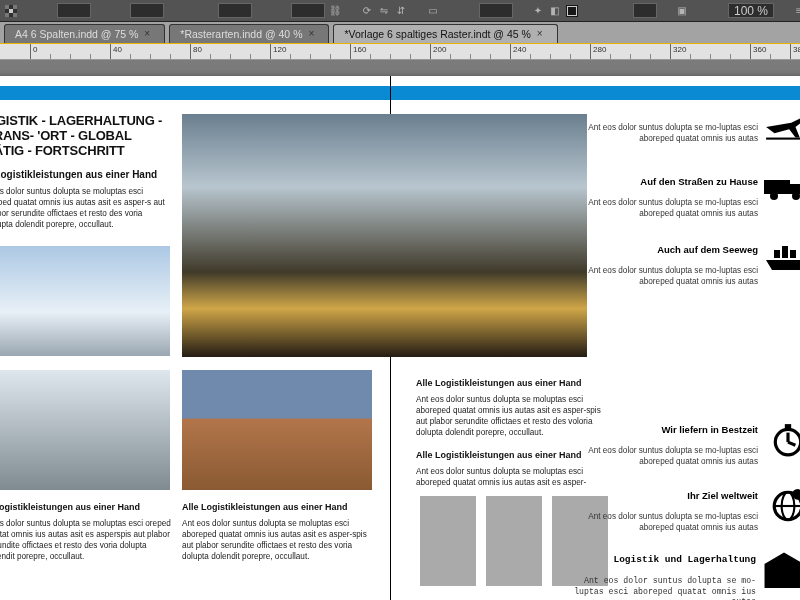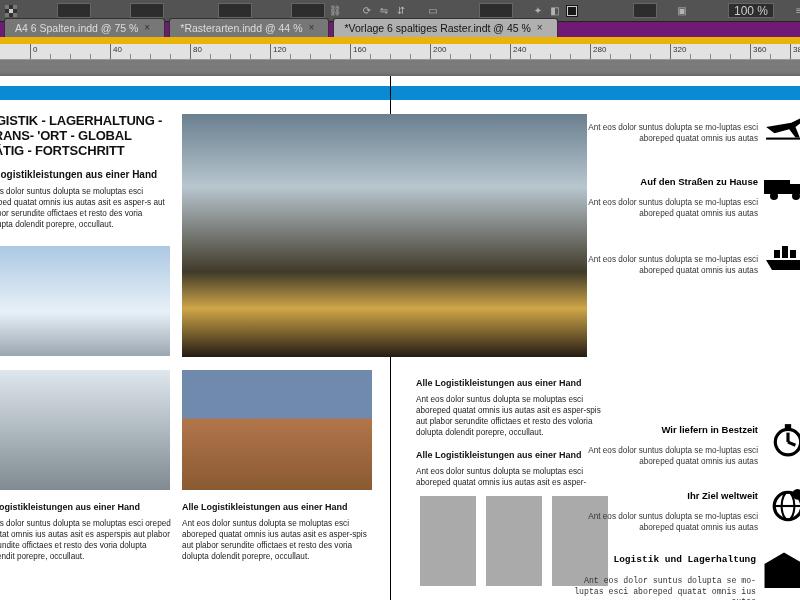--- a/index.html
+++ b/index.html
@@ -2,21 +2,21 @@
 <html><head>
 <meta charset="utf-8">
 <style>
   * { box-sizing: border-box; margin: 0; padding: 0; }
   body { width: 800px; height: 600px; overflow: hidden; font-family: Arial, sans-serif; background: #fff; }
   .toolbar { height: 22px; background: #535353; display: flex; align-items: center; padding: 0 4px; gap: 6px; color: #ddd; font-size: 10px; border-bottom: 1px solid #222; }
   .toolbar .group { display: flex; align-items: center; gap: 3px; }
   .toolbar .icon { width: 14px; height: 14px; display: inline-flex; align-items: center; justify-content: center; opacity: .7; }
   .toolbar .num-input { width: 34px; height: 15px; background: #2d2d2d; border: 1px solid #666; color: #ccc; font-size: 12px; padding: 0 2px; display: inline-flex; align-items: center; justify-content: flex-end; margin-left: 36px; }
   .toolbar .sep { width: 1px; height: 16px; background: #444; margin: 0 3px; }
-  .tabbar { height: 22px; background: #701a75; display: flex; align-items: flex-end; border-bottom: 7px solid #eab308; }
+  .tabbar { height: 22px; background: #a3a3a3; display: flex; align-items: flex-end; border-bottom: 1px solid #eab308; }
   .tab { padding: 3px 10px; font-size: 10.5px; color: #111; background: #b0b0b0; border: 1px solid #333; border-bottom: none; border-top-left-radius: 3px; border-top-right-radius: 3px; margin-left: 4px; display: flex; align-items: center; gap: 6px; cursor: pointer; }
   .tab.inactive { background: #777; color: #ddd; }
   .tab .close { width: 10px; height: 10px; font-size: 10px; line-height: 10px; color: #333; }
   .ruler { height: 16px; background: #e2e2e2; border-bottom: 1px solid #999; position: relative; overflow: hidden; font-size: 8px; color: #333; }
   .ruler .tick { position: absolute; top: 0; height: 16px; border-left: 1px solid #666; }
   .ruler .tick span { position: absolute; left: 2px; top: 1px; }
   .canvas { height: 540px; background: #7b7b7b; position: relative; overflow: hidden; }
   .page { position: absolute; top: 16px; left: -20px; width: 840px; height: 540px; background: #fff; box-shadow: 0 2px 8px rgba(0,0,0,.5); }
   .spine { position: absolute; left: 410px; top: 0; width: 1px; height: 100%; background: #000; }
   .bluebar { position: absolute; left: 0; right: 0; top: 10px; height: 14px; background: #0b8ad4; }
@@ -97,21 +97,21 @@
     <span class="icon">☰</span>
   </div>
 </div>
 
 <div class="tabbar">
   <div class="tab inactive">
       <span>A4 6 Spalten.indd @ 75 %</span>
       <span class="close">×</span>
     </div>
   <div class="tab inactive">
-      <span>*Rasterarten.indd @ 44 %</span>
+      <span>*Rasterarten.indd @ 40 %</span>
       <span class="close">×</span>
     </div>
   <div class="tab">
       <span>*Vorlage 6 spaltiges Raster.indt @ 45 %</span>
       <span class="close">×</span>
     </div>
 </div>
 
 <div class="ruler" id="ruler">
     <div class="tick" style="left: 30px;">
@@ -230,20 +230,21 @@
               <circle cx="10" cy="22" r="4" fill="#000"></circle>
               <circle cx="32" cy="22" r="4" fill="#000"></circle>
               <g stroke="#000" stroke-width="1">
                 <line x1="-2" y1="8" x2="-6" y2="8"></line>
                 <line x1="-2" y1="12" x2="-8" y2="12"></line>
                 <line x1="-2" y1="16" x2="-6" y2="16"></line>
               </g>
             </svg></div>
         </div>
         <div class="right-item" style="top: 168px; right: 62px;">
+          <div class="t">Auch auf dem Seeweg</div>
           <div class="d">Ant eos dolor suntus dolupta se mo-luptas esci aboreped quatat omnis ius autas</div>
           <div class="ricon"><svg viewBox="0 0 44 30" width="44" height="30">
               <path fill="#000" d="M2 18 h40 l-6 10 h-28z"></path>
               <rect x="10" y="8" width="6" height="8" fill="#000"></rect>
               <rect x="18" y="4" width="6" height="12" fill="#000"></rect>
               <rect x="26" y="8" width="6" height="8" fill="#000"></rect>
             </svg></div>
         </div>
         <div class="right-item" style="top: 348px; right: 62px;">
           <div class="t">Wir liefern in Bestzeit</div>

